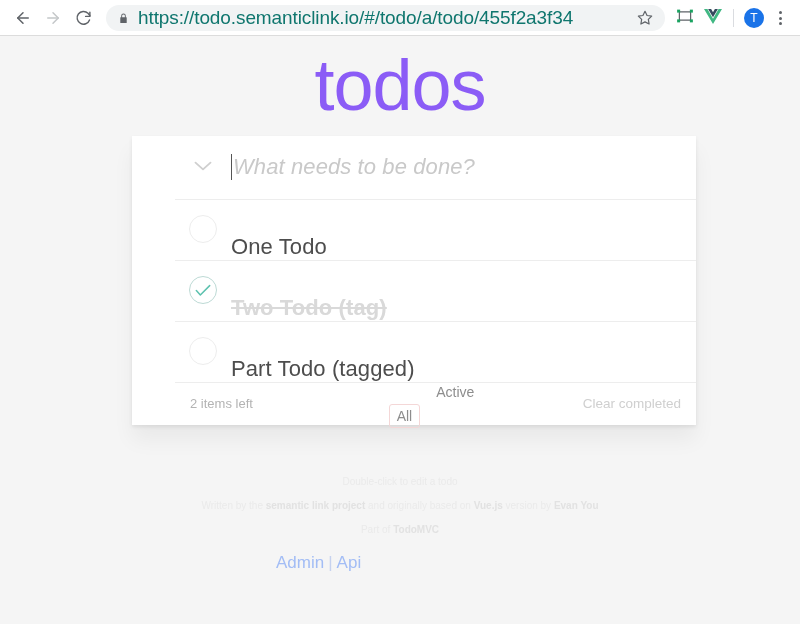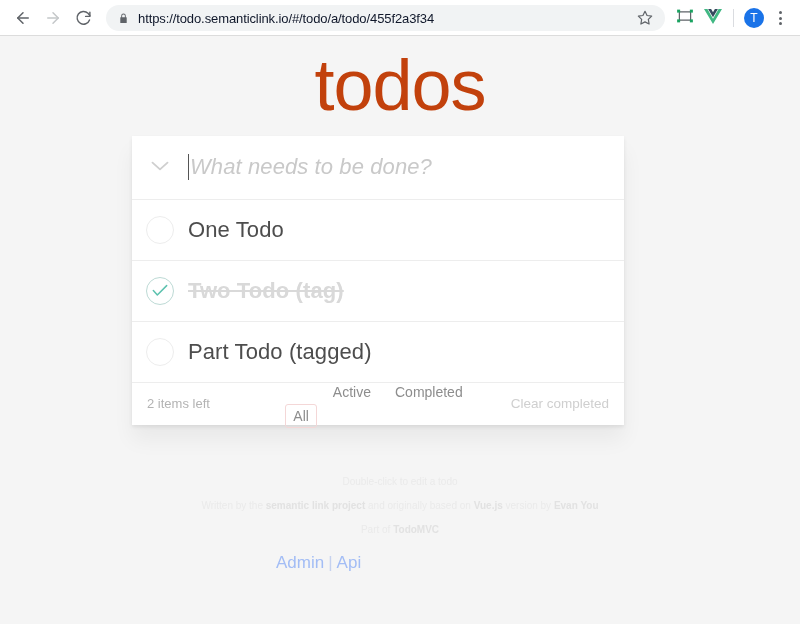--- a/index.html
+++ b/index.html
@@ -55,22 +55,22 @@
     margin: 0 6px 0 8px;
     min-width: 0;
   }
   .omnibox .lock-icon {
     flex: 0 0 auto;
     margin-right: 9px;
     display: flex;
     align-items: center;
   }
   .omnibox .url-text {
-    font-size: 13px;
-    color: #0f172a;
+    font-size: 19px;
+    color: #0f766e;
     white-space: nowrap;
     overflow: hidden;
     text-overflow: ellipsis;
     letter-spacing: -0.1px;
   }
   .omnibox .star-icon {
     margin-left: auto;
     flex: 0 0 auto;
     padding-left: 8px;
     display: flex;
@@ -137,36 +137,37 @@
   
   .todoapp-wrap {
     width: 550px;
     margin: 0 auto;
     padding-top: 8px;
   }
 
   .app-title {
     font-size: 72px;
     font-weight: 100;
-    color: #c2410c;
+    color: #8b5cf6;
     text-align: center;
     line-height: 1.05;
     letter-spacing: -1px;
     padding: 4px 0 12px 0;
     font-family: "Liberation Sans", sans-serif;
   }
 
   .todoapp {
     background: #ffffff;
     margin: 0 0 0 0;
     position: relative;
     box-shadow: 0 2px 4px 0 rgba(0,0,0,0.08),
                 0 15px 20px 0 rgba(0,0,0,0.05);
-    width: 492px;
+    width: 564px;
     margin-left: 7px;
+    padding-left: 43px;
   }
   
   .todoapp::before,
   .todoapp::after {
     content: "";
     position: absolute;
     left: 0; right: 0;
     height: 40px;
     background: #ffffff;
     z-index: -1;
@@ -219,21 +220,21 @@
     font-weight: 300;
     color: #c9c9c9;
     font-size: 22px;
     letter-spacing: 0.1px;
   }
 
   
   .todo-list { list-style: none; }
   .todo-item {
     display: flex;
-    align-items: center;
+    align-items: flex-end;
     height: 61px;
     border-bottom: 1px solid #ededed;
     position: relative;
   }
   .todo-check {
     width: 56px;
     height: 61px;
     display: flex;
     align-items: center;
     justify-content: center;
@@ -459,21 +460,20 @@
         </li>
 
       </ul>
 
       <footer class="todo-footer">
         <span class="todo-count">2 items left</span>
 
         <div class="filters">
           <a class="filter-link selected" href="#">All</a>
           <a class="filter-link" href="#">Active</a>
-          <a class="filter-link" href="#">Completed</a>
         </div>
 
         <a class="clear-completed" href="#">Clear completed</a>
       </footer>
 
     </section>
 
     <footer class="info">
       <p>Double-click to edit a todo</p>
       <p>

